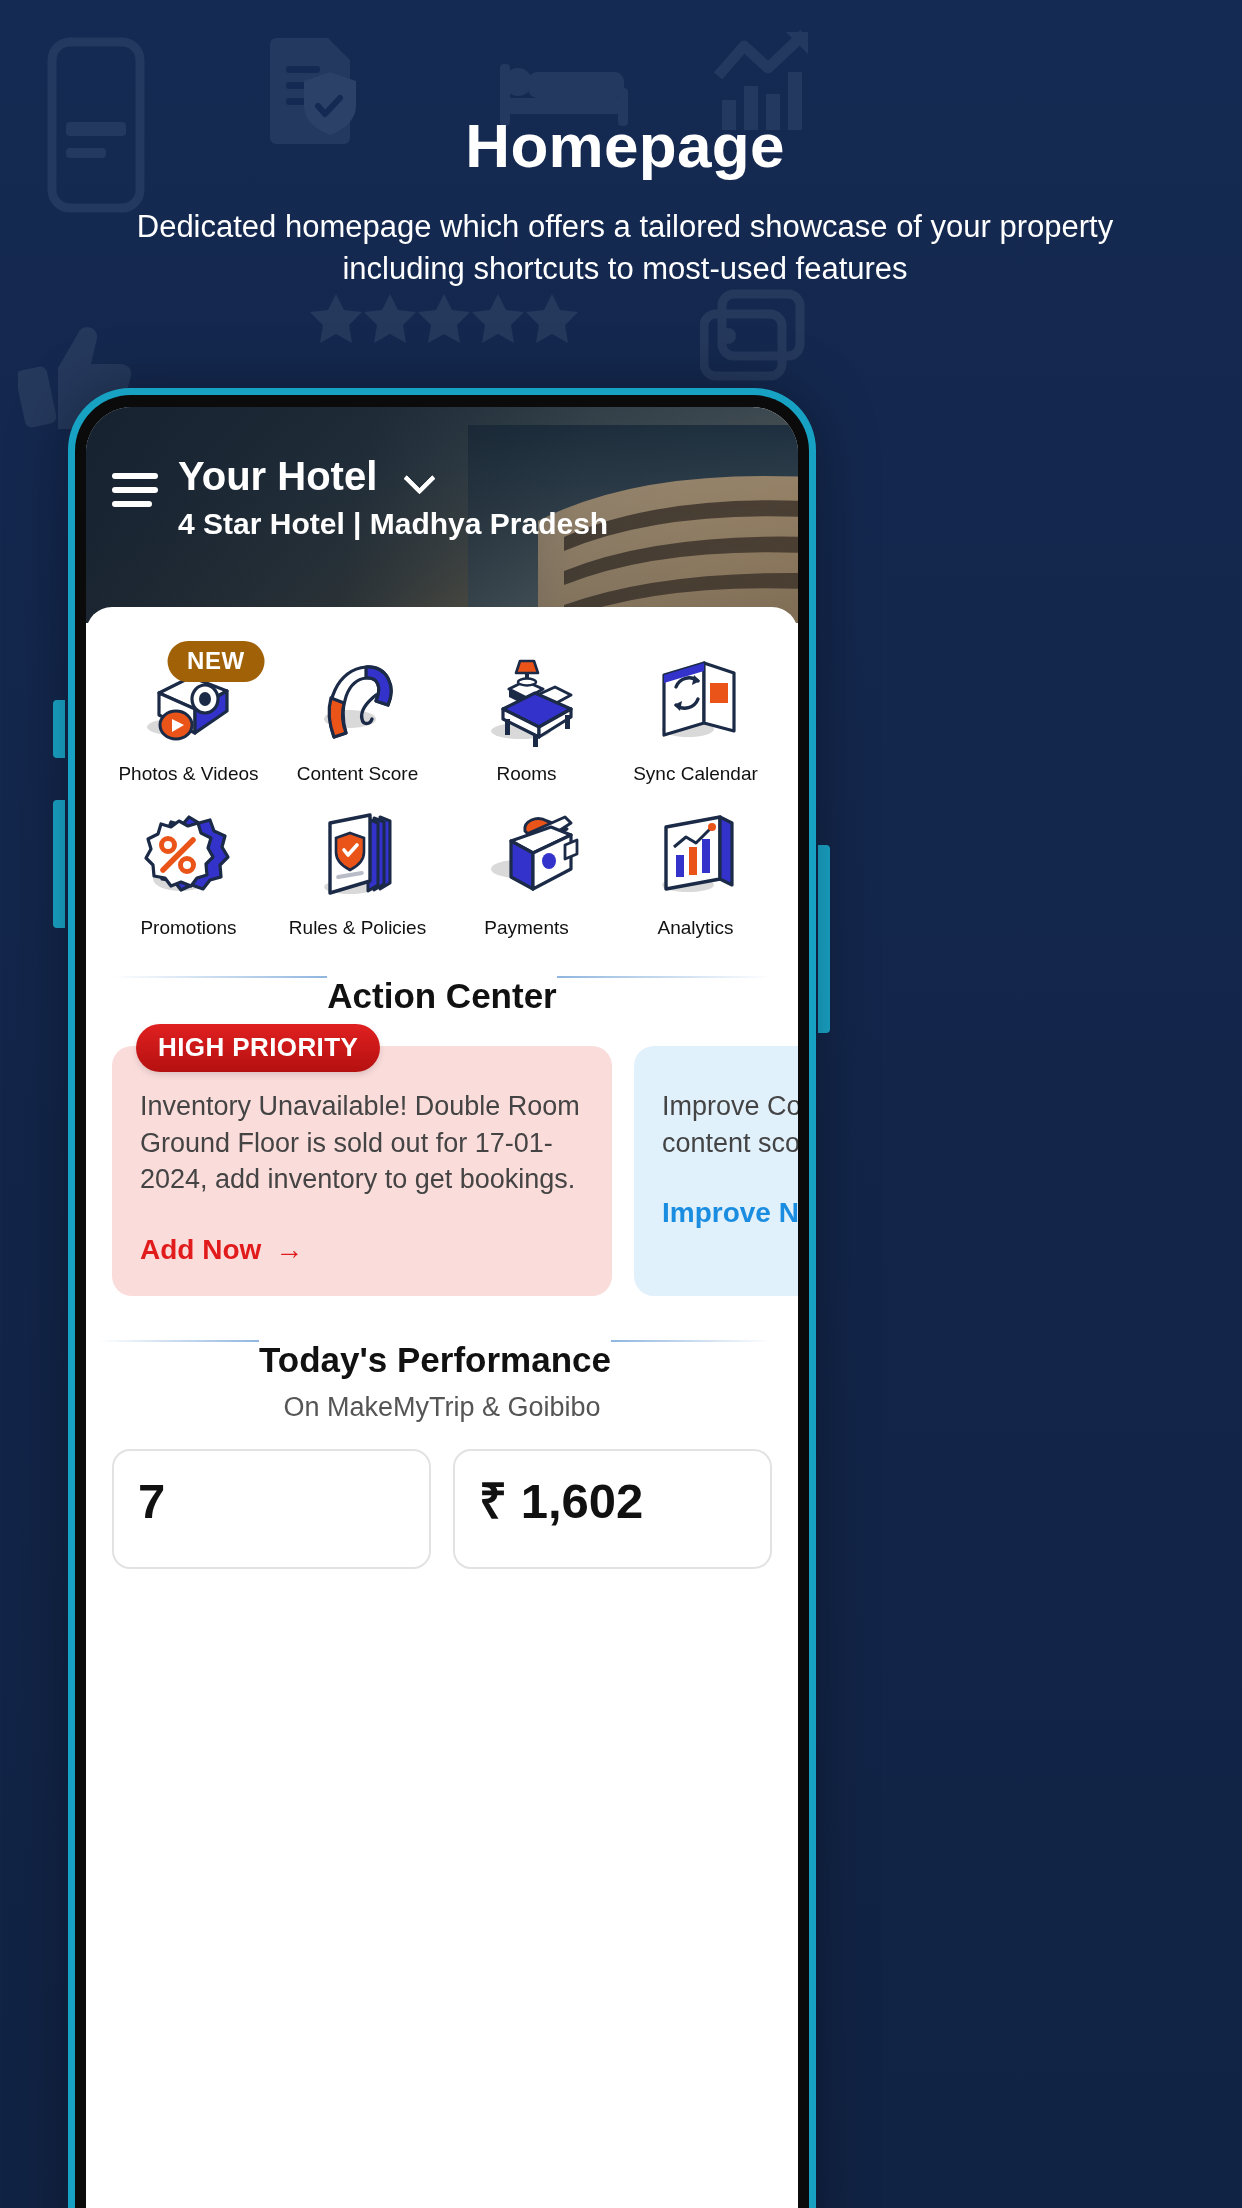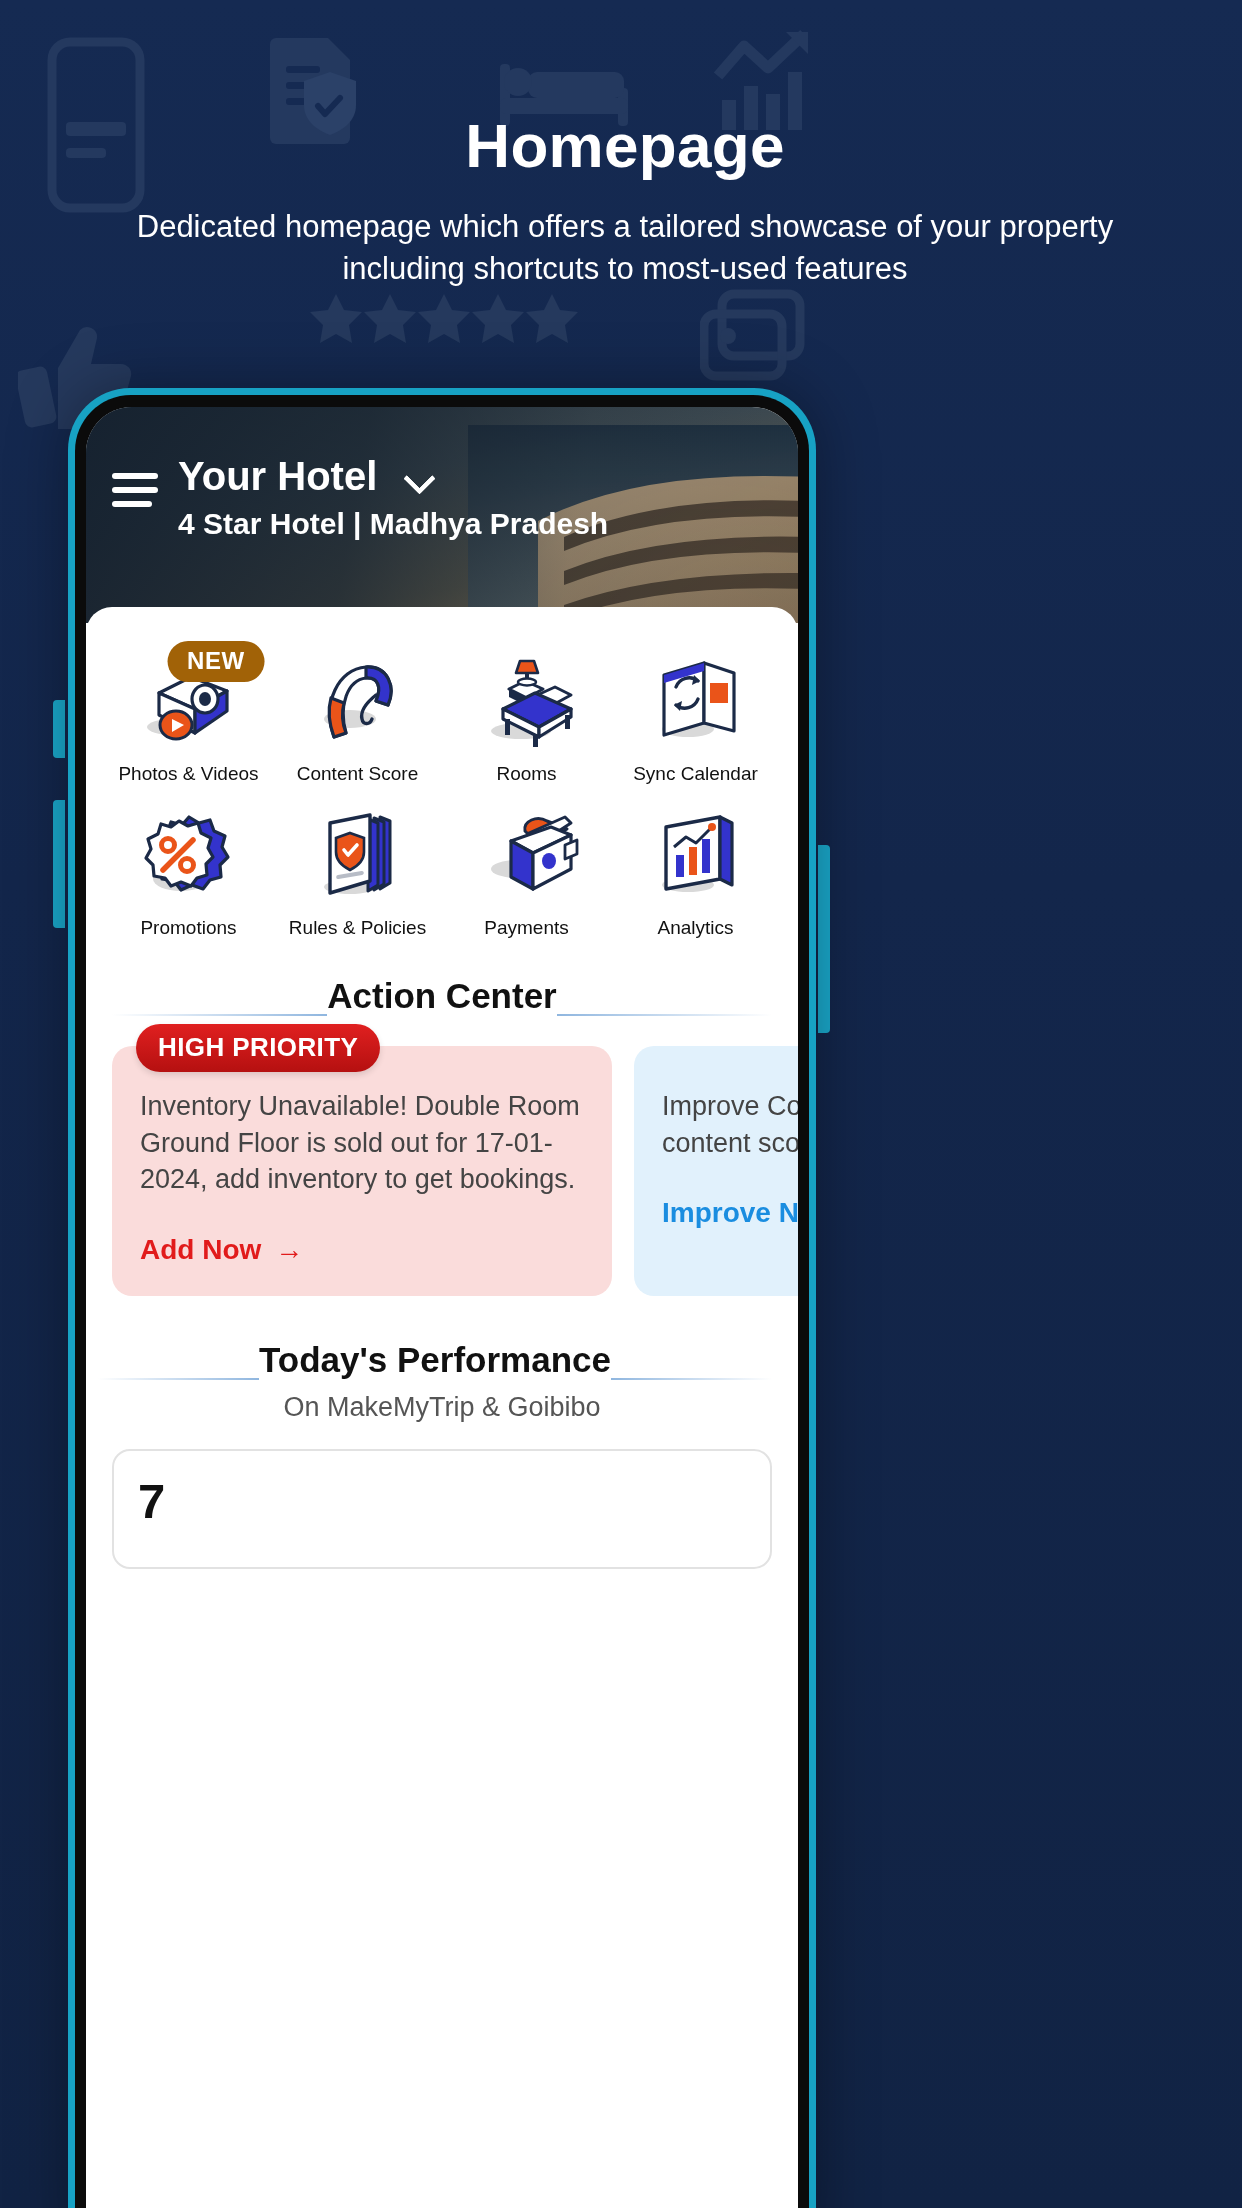--- a/index.html
+++ b/index.html
@@ -186,21 +186,21 @@
     color: #fff;
     font-size: 24px; font-weight: bold;
     padding: 6px 20px 7px 20px;
     border-radius: 22px;
     z-index: 3;
     letter-spacing: 0.5px;
   }
 
   
   .sec-head {
-    display: flex; align-items: flex-end; 
+    display: flex; align-items: flex-start; 
     padding: 0 26px;
     margin-top: 30px;
   }
   .sec-rule {
     flex: 1 1 auto; height: 2px;
     background: linear-gradient(90deg, rgba(150,185,225,0) 0%, #8fb6df 100%);
   }
   .sec-rule.r {
     background: linear-gradient(90deg, #8fb6df 0%, rgba(150,185,225,0) 100%);
   }
@@ -534,18 +534,21 @@
         <div class="sec-rule"></div>
         <div class="sec-title">Today's Performance</div>
         <div class="sec-rule r"></div>
       </div>
       <div class="sec-sub">On MakeMyTrip &amp; Goibibo</div>
 
       <div class="stats">
         <div class="stat">
           <div class="stat-val">7</div>
         </div>
+        <div class="stat">
+          <div class="stat-val">₹ 1,602</div>
+        </div>
       </div>
 
     </div>
   </div>
  </div>
 </div>
 
 </body></html>

